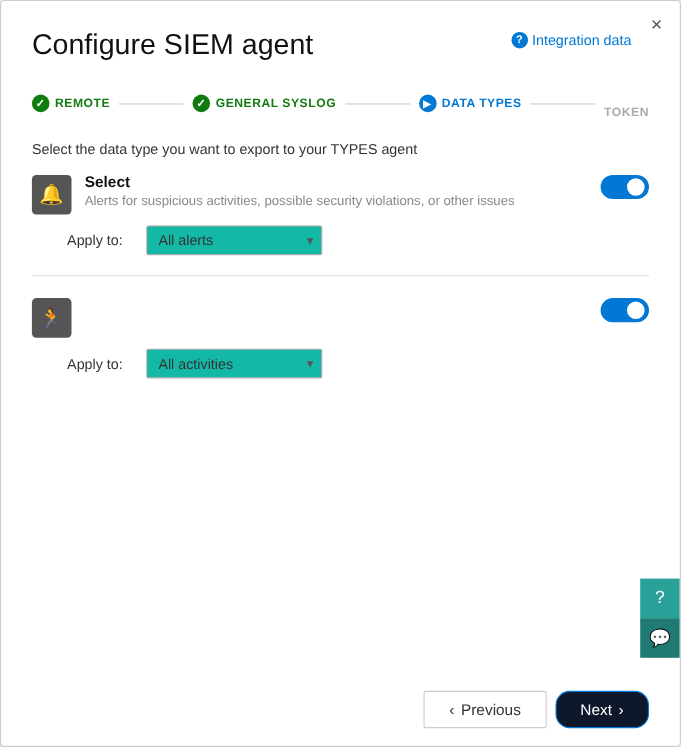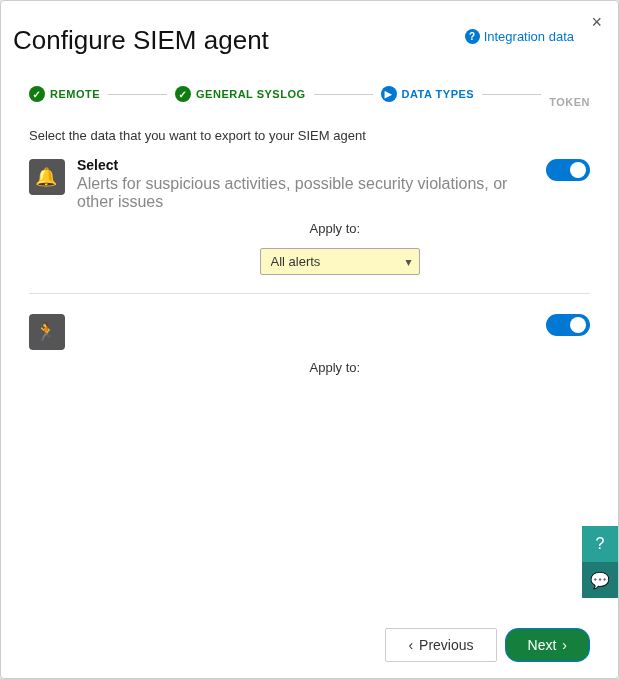--- a/index.html
+++ b/index.html
@@ -28,21 +28,21 @@
       top: 12px;
       right: 16px;
       background: none;
       border: none;
       font-size: 18px;
       cursor: pointer;
       color: #555;
       line-height: 1;
     }
     .dialog-header {
-      padding: 24px 28px 0 12px;
+      padding: 24px 28px 0 28px;
     }
     .dialog-title {
       font-size: 26px;
       font-weight: 300;
       color: #111;
       margin-bottom: 6px;
     }
     .integration-link {
       position: absolute;
       top: 28px;
@@ -145,21 +145,21 @@
     .data-type-info {
       flex: 1;
     }
     .data-type-name {
       font-size: 14px;
       font-weight: 600;
       color: #111;
       margin-bottom: 2px;
     }
     .data-type-desc {
-      font-size: 16px;
+      font-size: 12px;
       color: #888;
     }
     .toggle-wrap {
       display: flex;
       align-items: center;
       padding-top: 2px;
     }
     
     .toggle {
       position: relative;
@@ -182,35 +182,34 @@
       width: 16px;
       height: 16px;
       border-radius: 50%;
       background: #fff;
     }
     .apply-row {
       display: flex;
       align-items: center;
       gap: 12px;
       margin-top: 10px;
-      margin-left: 60px;
-      flex-direction: column;
+      margin-left: 32px;
     }
     .apply-label {
       font-size: 13px;
       color: #333;
       width: 60px;
     }
     .apply-select {
       border: 1px solid #aaa;
       border-radius: 2px;
       padding: 5px 28px 5px 10px;
       font-size: 13px;
       color: #333;
-      background: #fef9c3;
+      background: #14b8a6;
       appearance: none;
       -webkit-appearance: none;
       cursor: pointer;
       min-width: 160px;
       position: relative;
     }
     .select-wrap {
       position: relative;
       display: inline-block;
     }
@@ -239,21 +238,21 @@
       border-radius: 2px;
       cursor: pointer;
       border: 1px solid #ccc;
       background: #fff;
       color: #333;
       display: flex;
       align-items: center;
       gap: 6px;
     }
     .btn-primary {
-      background: #15803d;
+      background: #0f172a;
       color: #fff;
       border-color: #0078d4;
       border-radius: 13px;
     }
     
     .side-actions {
       position: absolute;
       right: 0;
       bottom: 80px;
       display: flex;
@@ -306,21 +305,21 @@
       <span class="step-icon active">▶</span>
       <span class="step-label active">DATA TYPES</span>
     </div>
     <div class="step-line"></div>
     <div class="step">
       <span class="step-label inactive">TOKEN</span>
     </div>
   </div>
 
   <div class="dialog-content">
-    <p class="section-intro">Select the data that you want to export to your SIEM agent</p>
+    <p class="section-intro">Select the data type you want to export to your TYPES agent</p>
 
     <div class="data-type-row">
       <div class="data-type-icon">🔔</div>
       <div class="data-type-info">
         <div class="data-type-name">Select</div>
         <div class="data-type-desc">Alerts for suspicious activities, possible security violations, or other issues</div>
       </div>
       <div class="toggle-wrap">
         <label class="toggle">
 
@@ -352,20 +351,27 @@
         <label class="toggle">
 
           <div class="toggle-track">
             <div class="toggle-thumb"></div>
           </div>
         </label>
       </div>
     </div>
     <div class="apply-row">
       <span class="apply-label">Apply to:</span>
+      <div class="select-wrap">
+        <select class="apply-select">
+          <option>All activities</option>
+          <option>Failed activities</option>
+          <option>Successful activities</option>
+        </select>
+      </div>
     </div>
   </div>
 
   <div class="dialog-footer">
     <button class="btn">
       <span>‹</span>
       <span>Previous</span>
     </button>
     <button class="btn btn-primary">
       <span>Next</span>

